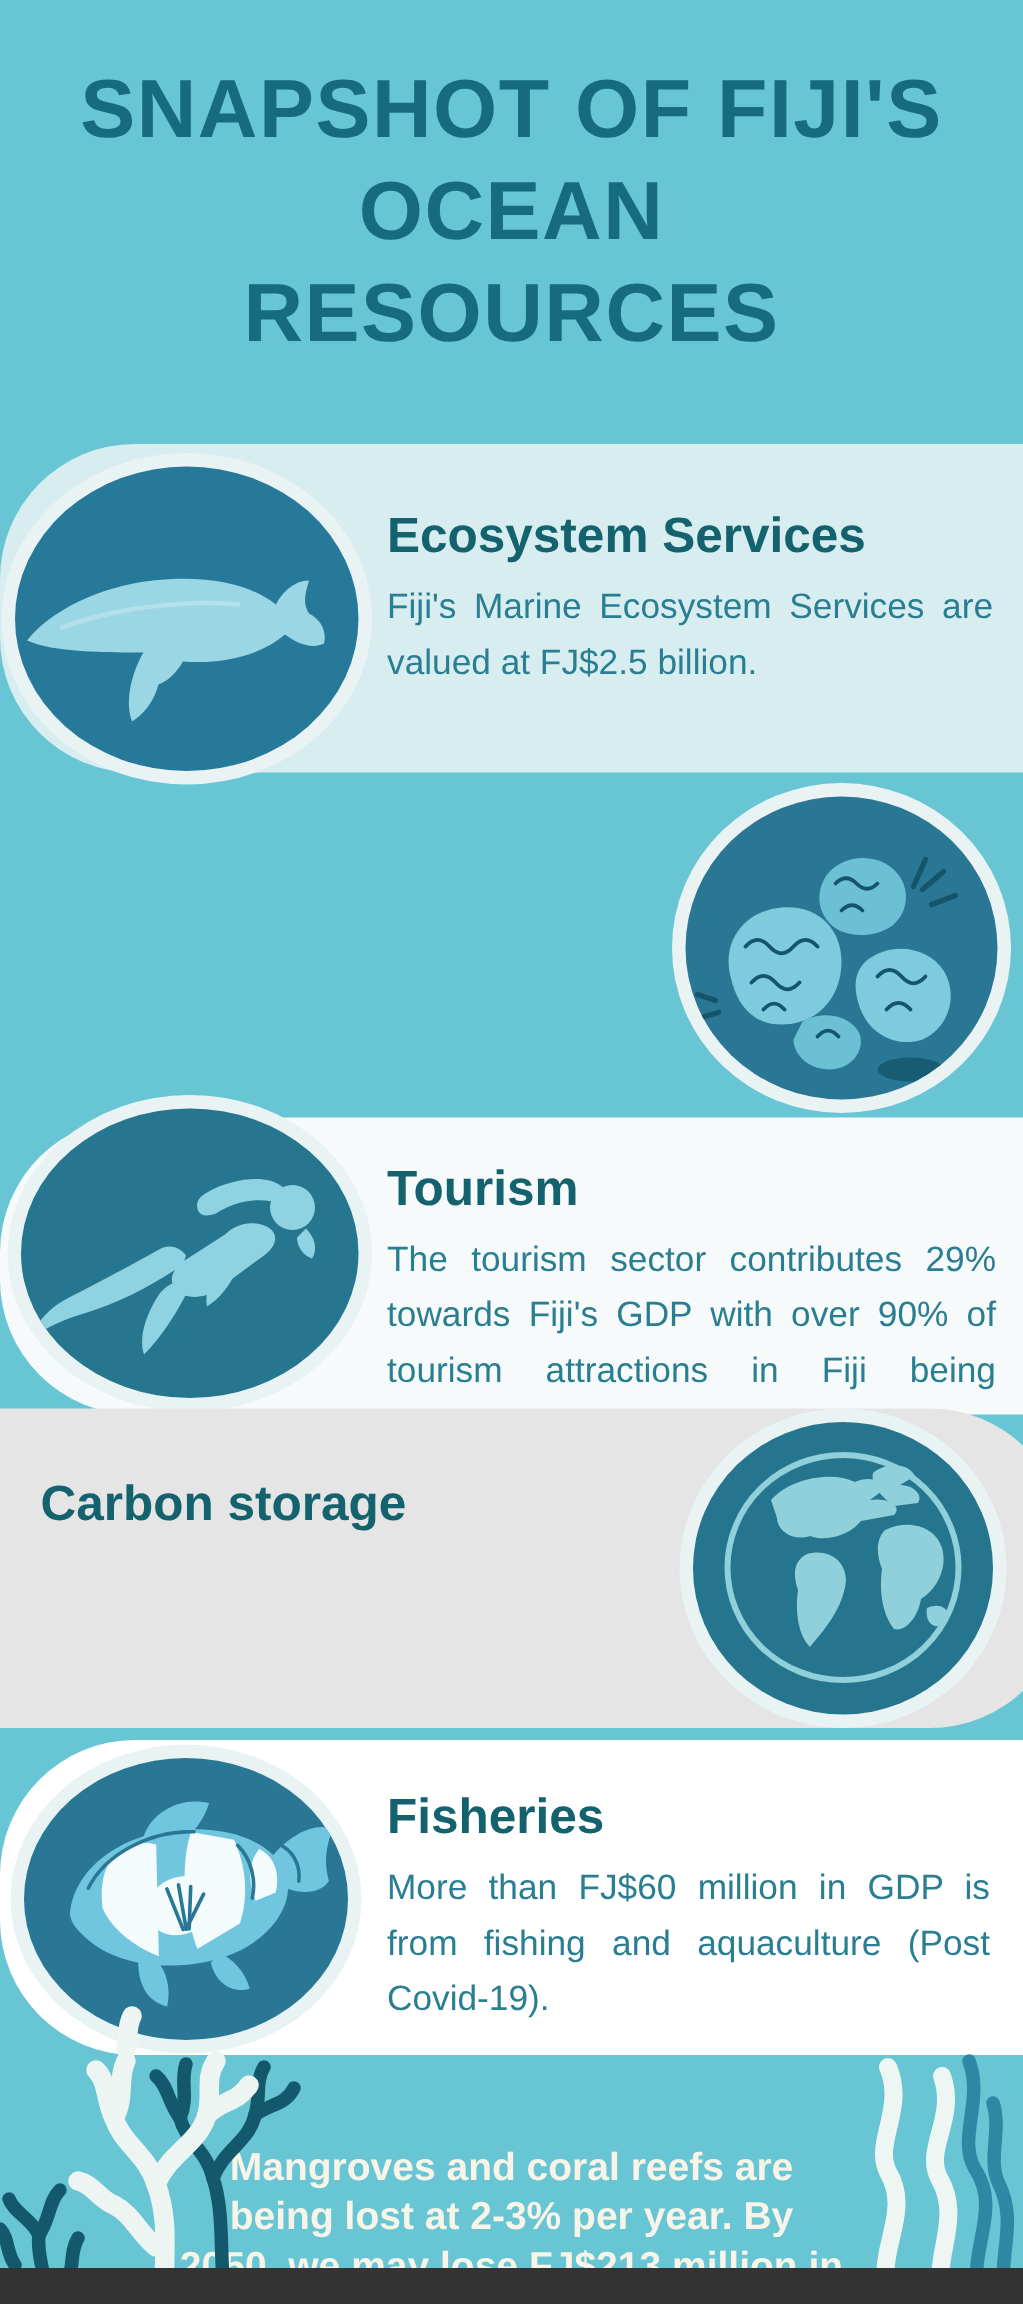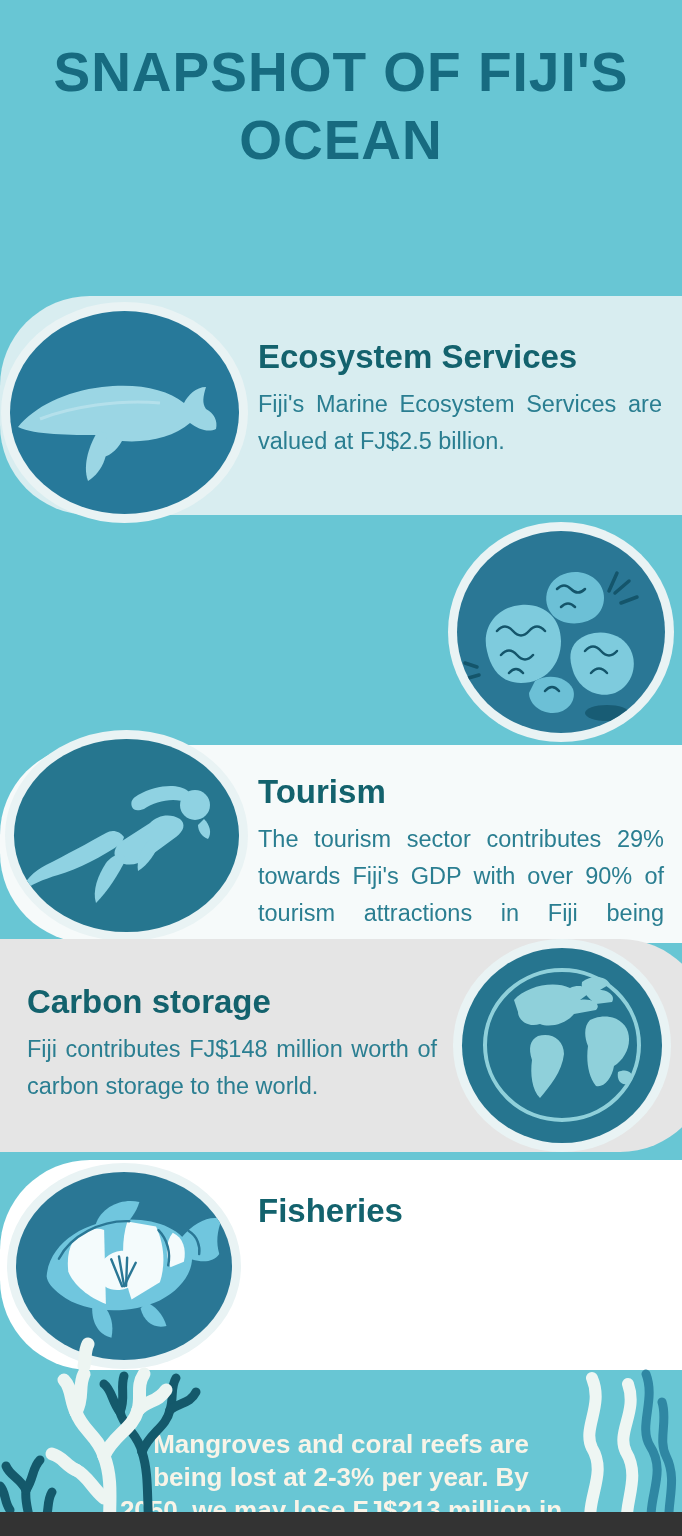--- a/index.html
+++ b/index.html
@@ -54,20 +54,21 @@
   .decor-kelp{left:552px;top:1352px;}
 </style>
 </head>
 <body>
 
 <div class="page">
 
   <div class="title">
     <div>SNAPSHOT OF FIJI'S</div>
     <div>OCEAN</div>
+    <div>RESOURCES</div>
   </div>
 
   <div class="card card-1">
     <div class="content">
       <h2 class="heading">Ecosystem Services</h2>
       <p class="body-text">Fiji's Marine Ecosystem Services are valued at FJ$2.5 billion.</p>
     </div>
   </div>
   <div class="circle circle-ecosystem">
     <svg width="229" height="203" viewBox="0 0 229 203">
@@ -126,39 +127,39 @@
         <path d="M112,120 C104,136 94,152 82,164 C78,152 84,136 92,124 C98,116 108,112 112,120 Z"></path>
         <path d="M146,102 C142,114 134,126 124,132 C122,122 128,108 136,100 Z"></path>
         <path d="M190,80 C196,86 198,94 194,100 C188,98 184,92 184,86 Z"></path>
       </g>
     </svg>
   </div>
 
   <div class="card card-4">
     <div class="content">
       <h2 class="heading">Carbon storage</h2>
-      <p class="body-text">Fiji contributes FJ$148 million worth of carbon storage to the world.</p>
     </div>
   </div>
   <div class="circle circle-carbon">
     <svg width="200" height="195" viewBox="0 0 200 195">
       <ellipse cx="100" cy="97" rx="77" ry="75" fill="none" stroke="#8fd0da" stroke-width="4"></ellipse>
       <g fill="#8fd0da">
         <path d="M52,52 C64,38 92,32 108,40 C116,36 128,38 126,46 L118,52 C130,50 140,56 134,62 L112,66 C104,76 88,80 78,76 C66,80 56,72 56,64 Z"></path>
         <path d="M120,34 C130,26 144,28 148,36 L138,42 C146,42 154,48 150,54 L134,56 C126,50 118,42 120,34 Z"></path>
         <path d="M76,88 C90,84 102,92 102,106 C100,124 88,138 78,150 C70,142 68,126 70,112 C66,100 68,92 76,88 Z"></path>
         <path d="M128,72 C144,64 162,70 166,84 C170,98 162,112 152,118 C150,130 142,140 134,138 C126,128 124,112 126,98 C122,88 122,78 128,72 Z"></path>
         <path d="M156,124 C164,120 172,124 170,132 C164,140 154,136 156,124 Z"></path>
       </g>
     </svg>
   </div>
 
   <div class="card card-5">
     <div class="content">
       <h2 class="heading">Fisheries</h2>
+      <p class="body-text">More than FJ$60 million in GDP is from fishing and aquaculture (Post Covid-19).</p>
     </div>
   </div>
   <div class="circle circle-fisheries">
     <svg width="216" height="188" viewBox="0 0 216 188">
       <g transform="rotate(-6 108 94)">
         <g fill="#70c6de">
           <path d="M168,72 C182,58 200,52 210,58 C204,70 202,80 204,92 C196,102 178,98 166,88 Z"></path>
           <path d="M84,50 C92,32 114,26 130,32 C126,42 118,50 112,54 Z"></path>
           <path d="M72,132 C70,148 76,160 88,164 C92,152 90,140 84,132 Z"></path>
           <path d="M120,138 C122,152 132,160 144,158 C142,146 134,136 126,132 Z"></path>

